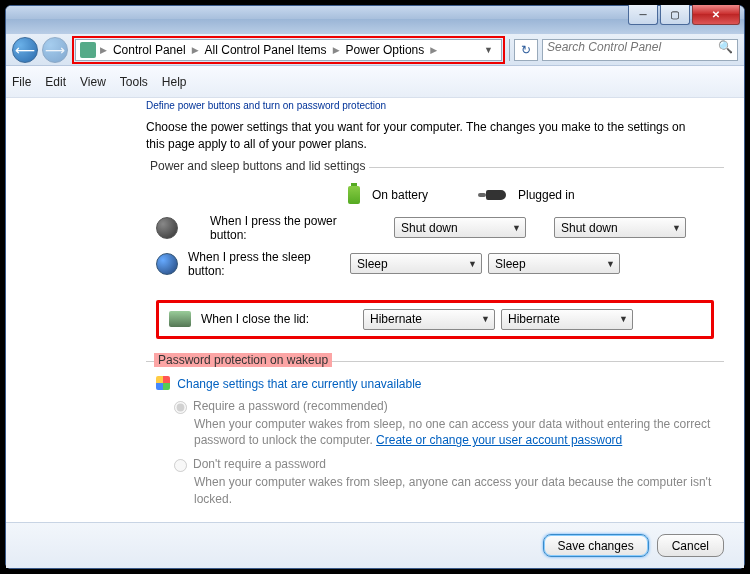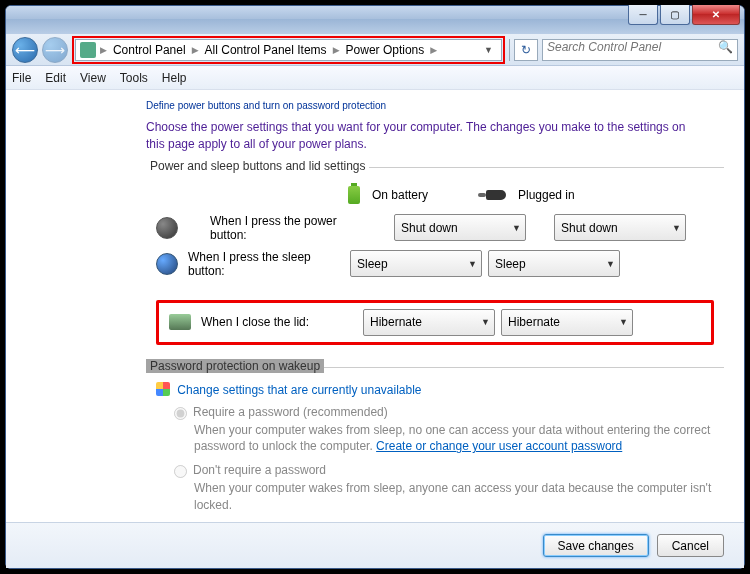--- a/index.html
+++ b/index.html
@@ -97,37 +97,37 @@
   align-items: flex-start;
   padding: 0 4px;
 }
 .searchbox input {
   flex: 1; border: none; outline: none;
   font-style: italic; color: #888;
   font-size: 12px;
 }
 .searchbox .sicon { color: #2a5a9a; }
 .menubar {
-  height: 24px;
+  height: 32px;
   background: linear-gradient(#f8faff, #e8eff8);
   border-bottom: 1px solid #d8e0ec;
   display: flex;
   align-items: center;
   padding: 0 6px;
   gap: 14px;
 }
 .menubar span { color: #222; }
 .content {
   position: absolute;
   left: 0; right: 0; top: 84px; bottom: 48px;
   overflow: hidden;
   padding: 10px 20px 10px 140px;
 }
 .heading { color: #003399; font-size: 10px; margin-bottom: 8px; }
-.desc { color: #4c1d95; line-height: 1.4; margin-bottom: 14px; max-width: 560px; }
+.desc { color: #000000; line-height: 1.4; margin-bottom: 14px; max-width: 560px; }
 .groupbox {
   border-top: 1px solid #ccc;
   position: relative;
   padding: 18px 10px 8px 10px;
   margin-bottom: 6px;
 }
 .groupbox.highlight { border: 3px solid #e00; border-radius: 2px; padding:6px 10px; }
 .groupbox .gtitle {
   position: absolute;
   top: -9px; left: 0;
@@ -151,40 +151,40 @@
 .hdr { display: flex; align-items: center; gap: 12px; }
 .bat-icon { width: 12px; height: 18px; background: linear-gradient(#8c4,#5a2); border-radius: 2px; position: relative; }
 .bat-icon::before { content:""; position:absolute; top:-3px; left:3px; width:6px; height:3px; background:#5a2; }
 .plug-icon { width: 20px; height: 10px; background: #333; border-radius: 2px 5px 5px 2px; position: relative; }
 .plug-icon::before { content:""; position:absolute; left:-8px; top:3px; width:8px; height:4px; background:#666; border-radius:2px; }
 .row-icon { width: 22px; height: 22px; border-radius: 50%; }
 .pwr { background: radial-gradient(circle at 30% 30%, #888, #333); border: 1px solid #555; }
 .slp { background: radial-gradient(circle at 30% 30%, #6af, #247); border: 1px solid #357; }
 .lid { width:22px; height:16px; background: linear-gradient(#9c9,#575); border-radius: 2px; }
 .combo {
-  height: 27px;
+  height: 21px;
   background: linear-gradient(#fdfdfd, #e8e8e8);
   border: 1px solid #888;
   border-radius: 2px;
   display: flex;
   align-items: center;
   padding: 0 4px 0 6px;
   justify-content: space-between;
   font-size: 12px;
 }
 .combo .arr { font-size: 9px; color: #333; }
 .section2 {
   border-top: 1px solid #ccc;
   position: relative;
   padding: 14px 10px 8px 10px;
   margin-top: 8px;
 }
 .section2 .gtitle {
-  position: absolute; top: -9px; left: 0;
-  background: #a3a3a3; padding: 0 4px; color: #333;
+  position: absolute; top: -9px; left: 8px;
+  background: #fca5a5; padding: 0 4px; color: #333;
 }
 .shield { display:inline-block; width:14px; height:14px; background: conic-gradient(#f55 0 25%, #5c5 0 50%, #48f 0 75%, #fc4 0); border-radius: 2px; vertical-align: -2px; margin-right: 4px; }
 .link { color: #0060c0; }
 .radio-row { display: flex; align-items: flex-start; gap: 6px; margin: 8px 0 2px 18px; color: #888; }
 .radio-row input { margin-top: 2px; }
 .radio-desc { margin-left: 38px; color: #888; line-height: 1.4; max-width: 520px; }
 .radio-desc .link { color: #0060c0; text-decoration: underline; }
 .footer {
   position: absolute;
   left: 0; right: 0; bottom: 0;
@@ -195,21 +195,21 @@
   justify-content: flex-end;
   align-items: center;
   padding: 0 20px;
   gap: 8px;
 }
 .btn {
   height: 23px;
   padding: 0 14px;
   background: linear-gradient(#fdfdfd, #e6e6e6);
   border: 1px solid #888;
-  border-radius: 3px;
+  border-radius: 8px;
   font-size: 12px;
 }
 .btn.primary {
   border: 1px solid #3a8ac8;
   box-shadow: 0 0 0 1px #8cf inset, 0 0 3px #5af;
 }
 .divider-vert { width:1px; height:22px; background:#9ab; }
 </style>
 </head>
 <body>

